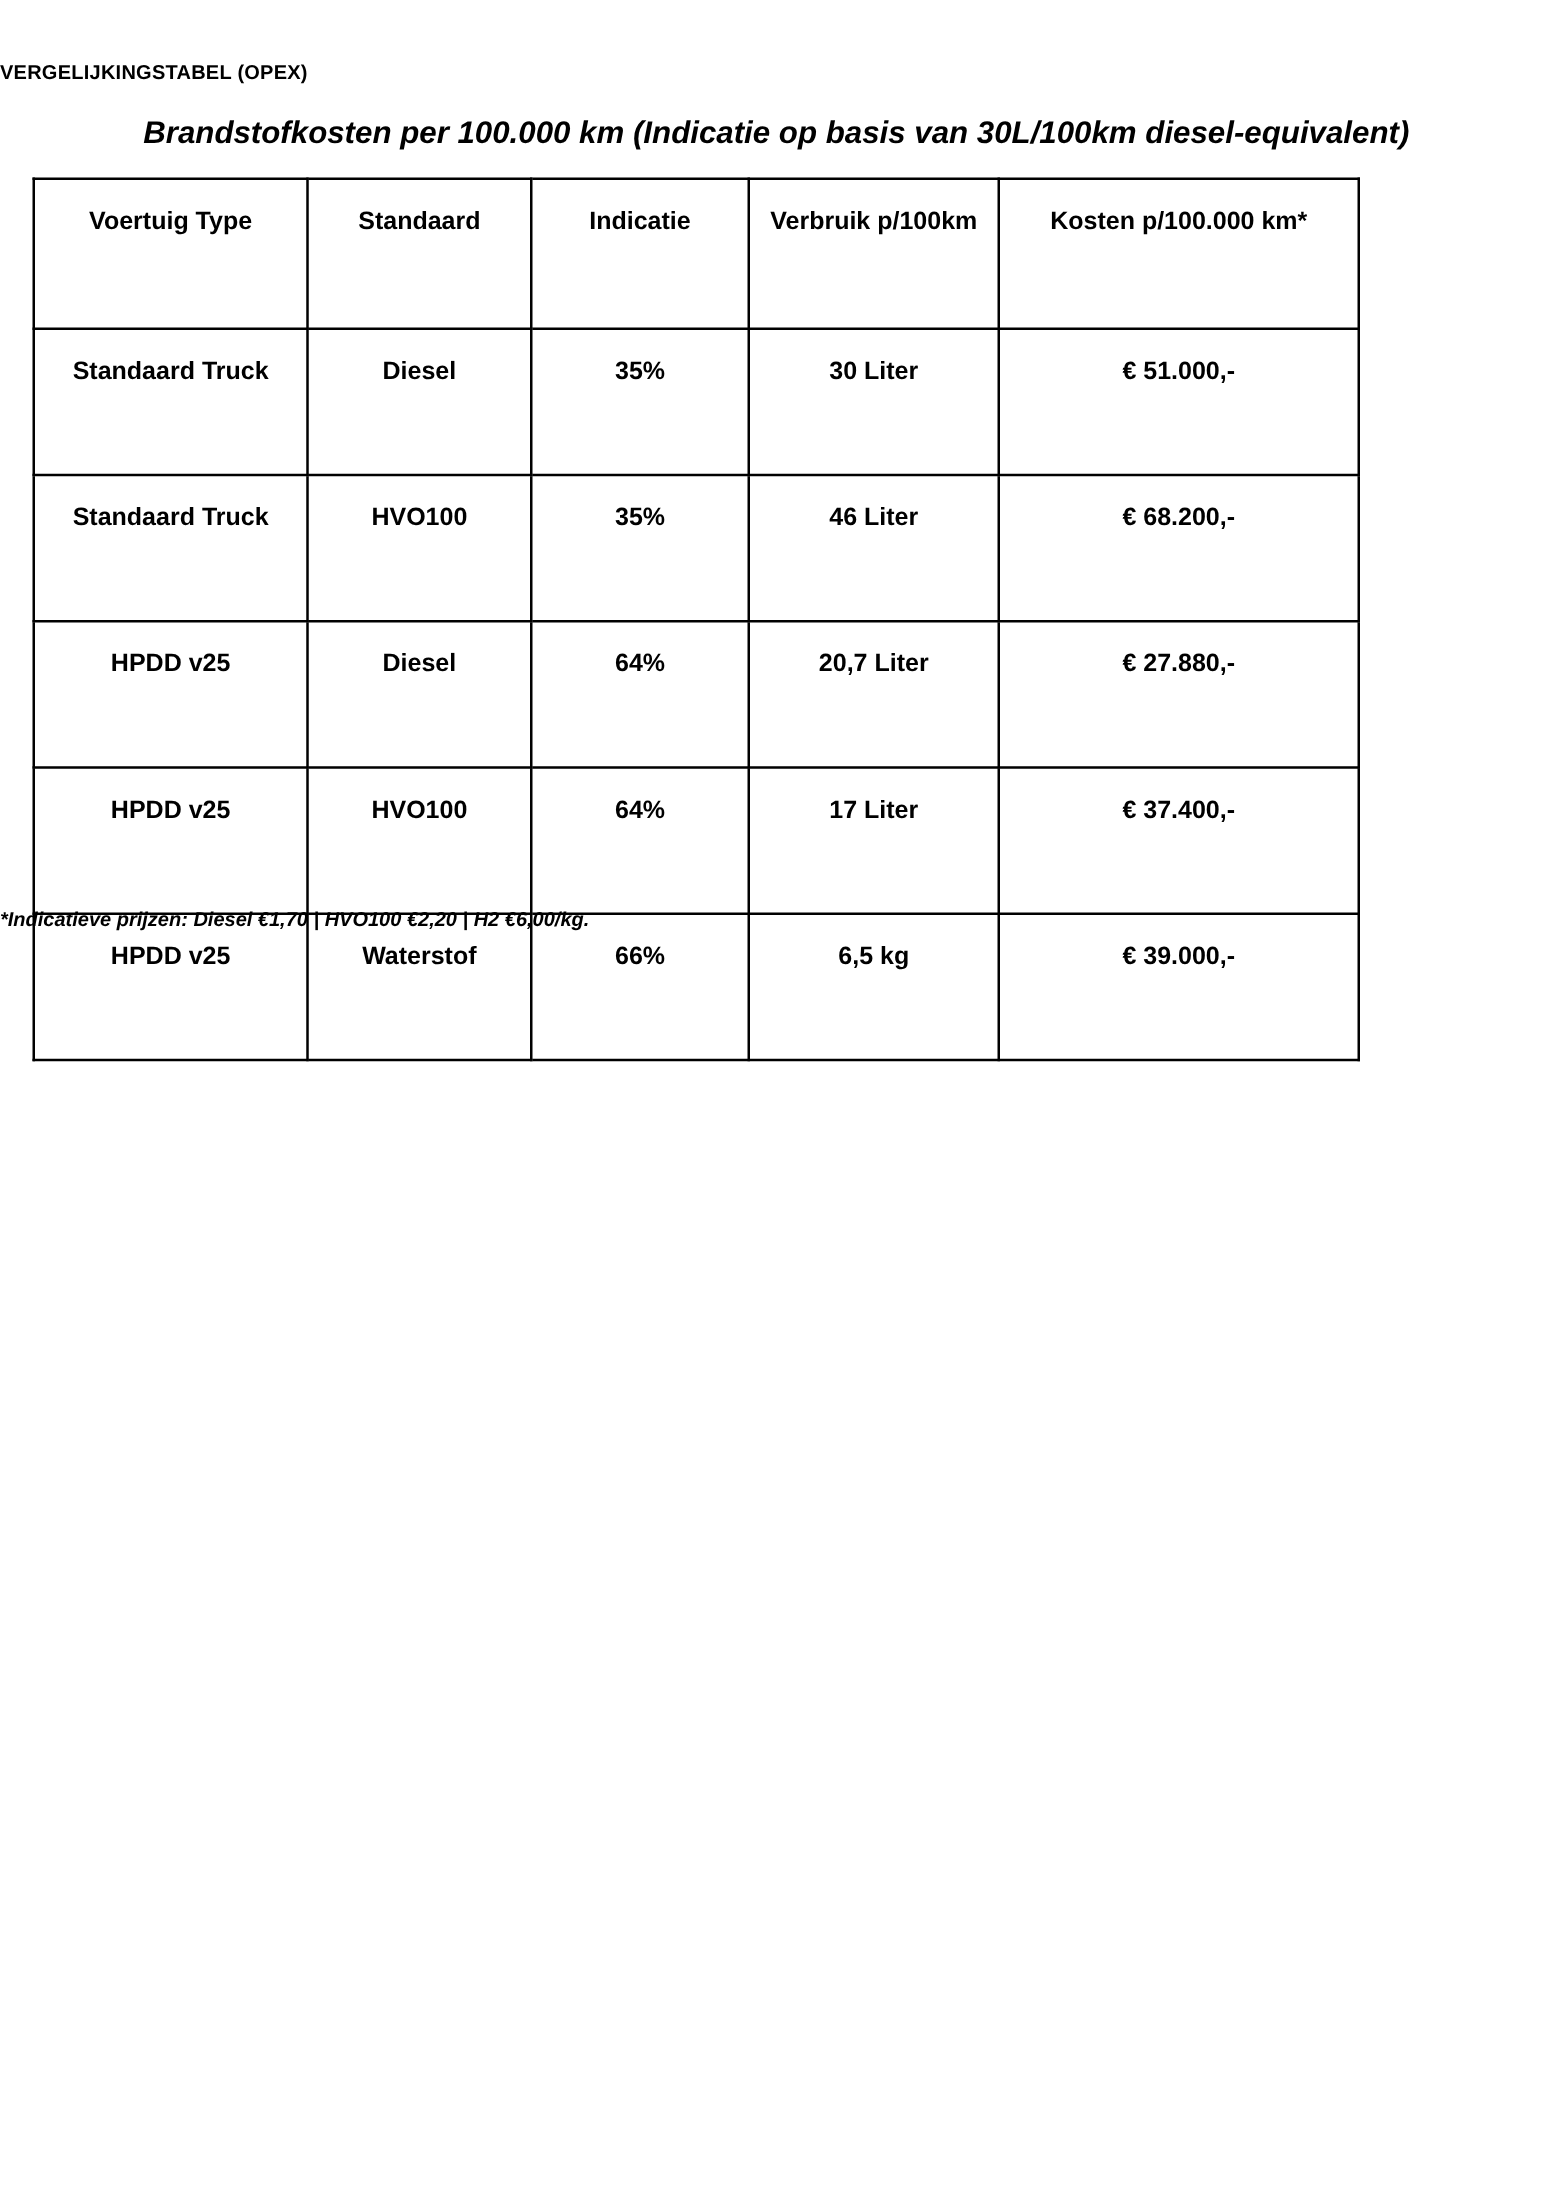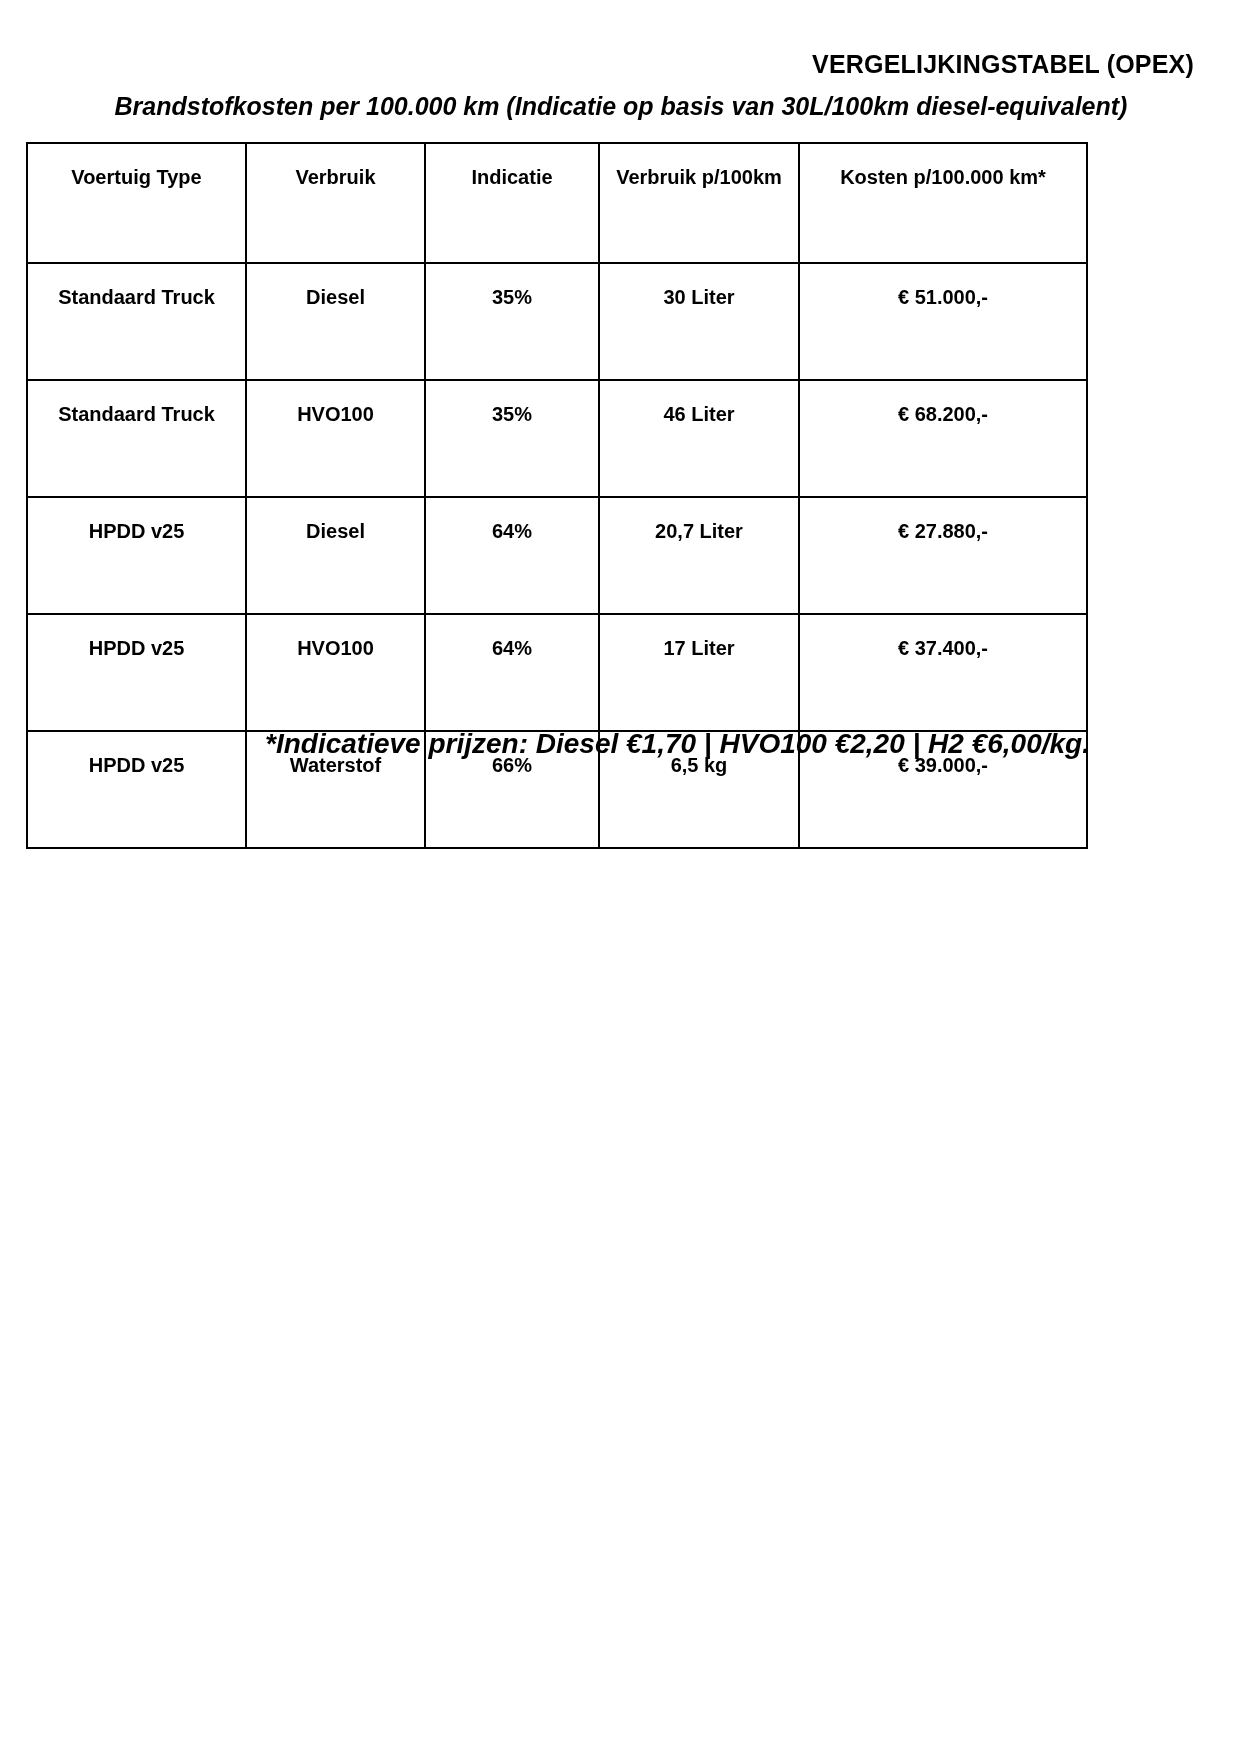--- a/index.html
+++ b/index.html
@@ -22,22 +22,22 @@
     top: 0;
     width: 1242px;
     height: 1755px;
     background: #ffffff;
   }
   .doc-title {
     position: absolute;
     left: 0;
     top: 50px;
     width: 1194px;
-    text-align: right;
-    font-size: 25px;
+    text-align: left;
+    font-size: 16px;
     font-weight: bold;
     letter-spacing: 0.2px;
   }
   .doc-subtitle {
     position: absolute;
     left: 0;
     top: 92px;
     width: 1242px;
     text-align: center;
     font-size: 25px;
@@ -76,22 +76,22 @@
   table.opex thead th {
     height: 120px;
     font-size: 20px;
     margin-top: 20px;
   }
   .footnote {
     position: absolute;
     left: 0;
     top: 728px;
     width: 1090px;
-    text-align: right;
-    font-size: 28px;
+    text-align: left;
+    font-size: 16px;
     font-weight: bold;
     font-style: italic;
   }
 </style>
 </head>
 <body>
 
 <div class="page">
 
   <div class="doc-title">VERGELIJKINGSTABEL (OPEX)</div>
@@ -103,21 +103,21 @@
       <colgroup>
         <col class="c0">
           <col class="c1">
           <col class="c2">
           <col class="c3">
           <col class="c4">
       </colgroup>
       <thead>
         <tr>
           <th>Voertuig Type</th>
-          <th>Verbruik</th>
+          <th>Standaard</th>
           <th>Indicatie</th>
           <th>Verbruik p/100km</th>
           <th>Kosten p/100.000 km*</th>
         </tr>
       </thead>
       <tbody>
         <tr>
           <td>Standaard Truck</td>
           <td>Diesel</td>
           <td>35%</td>

